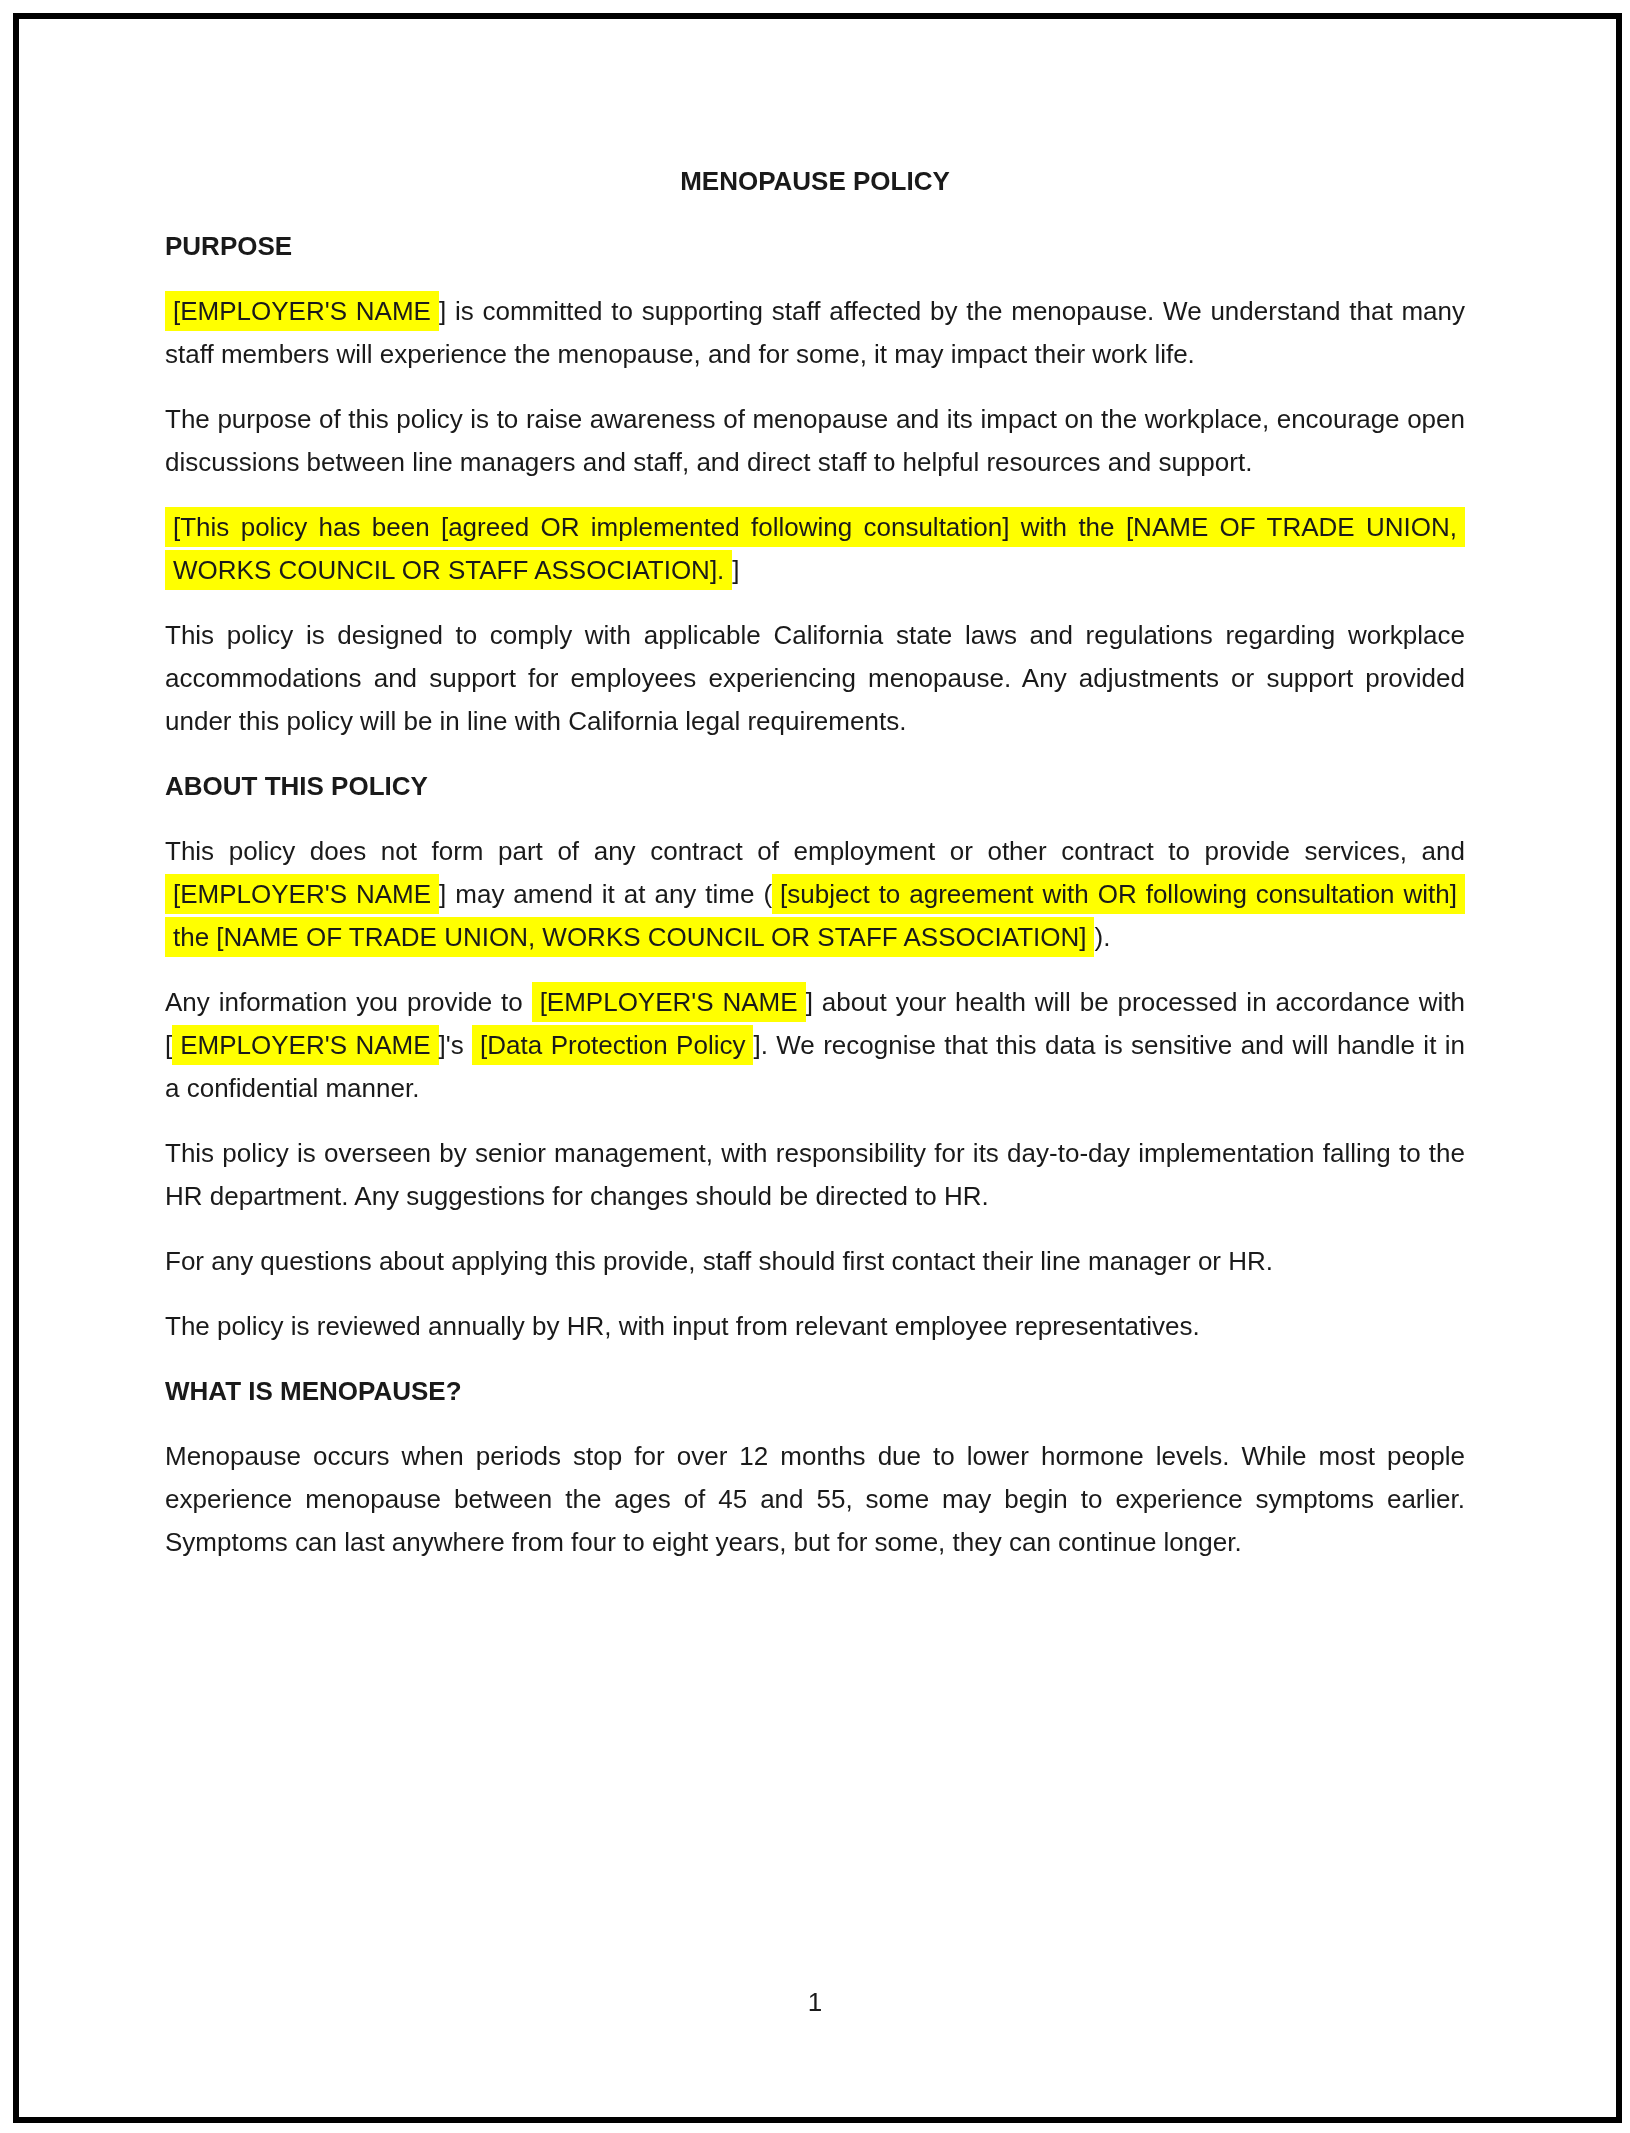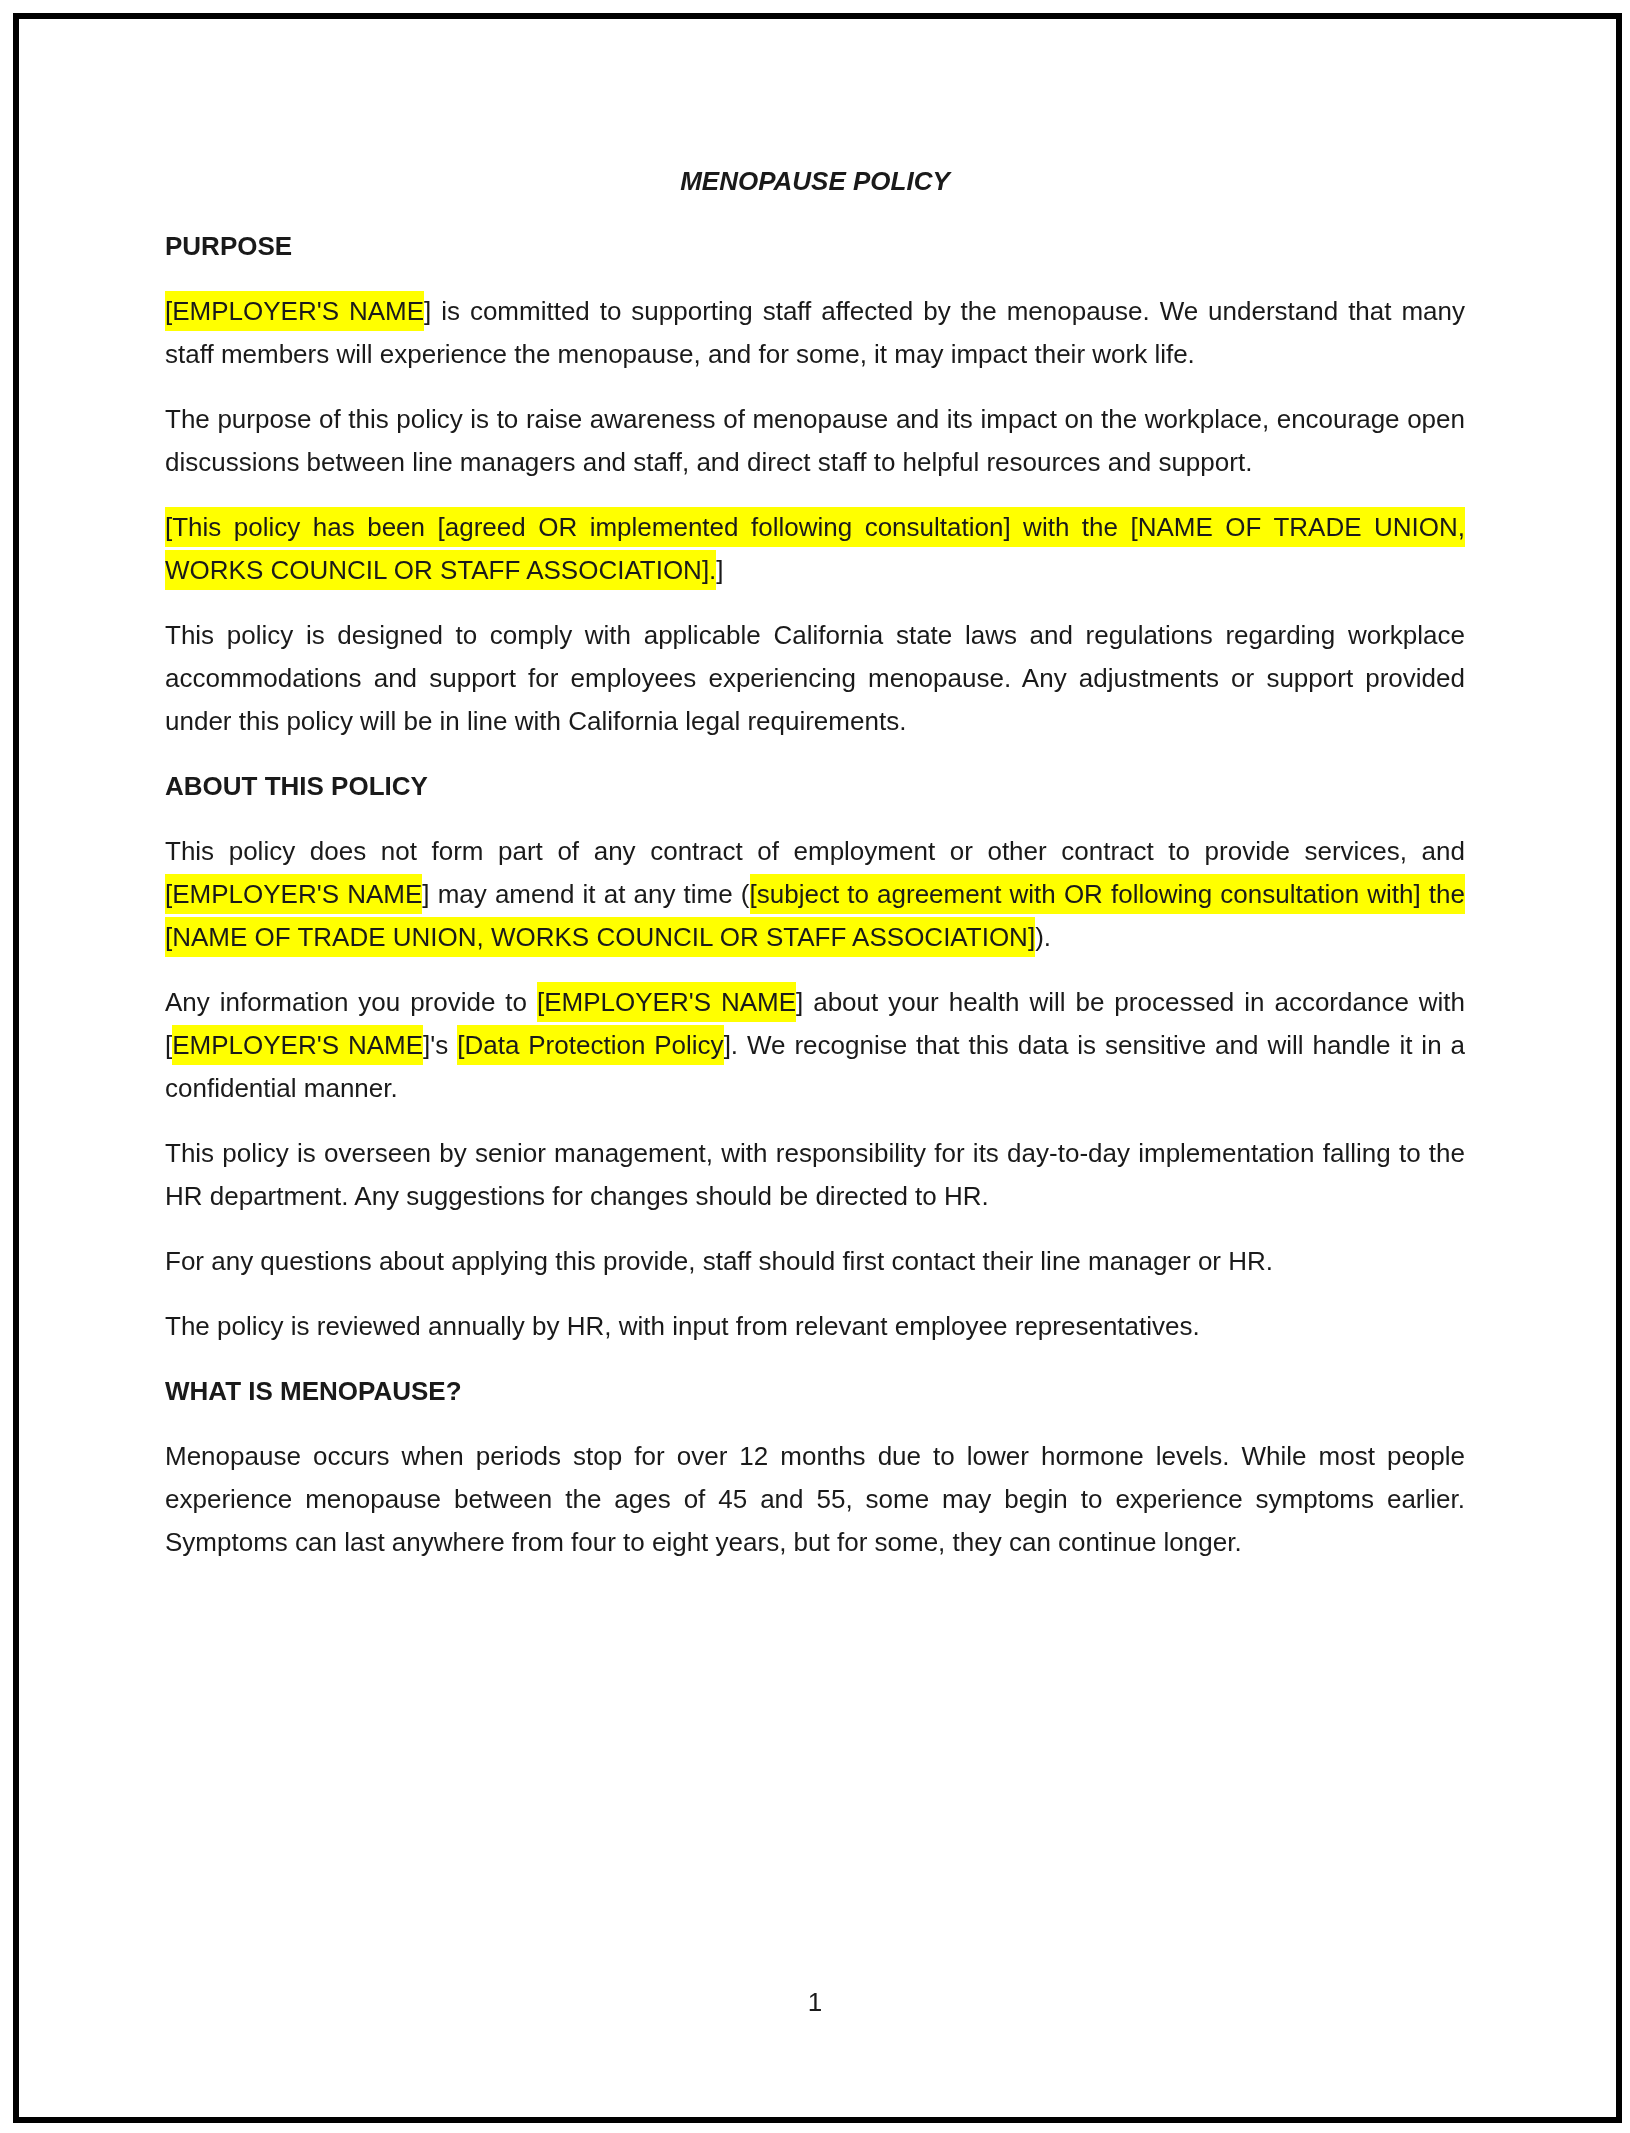--- a/index.html
+++ b/index.html
@@ -38,35 +38,34 @@
     width: 1300px;
     padding-top: 160px;
     font-size: 26px;
     line-height: 43px;
     text-align: justify;
   }
   .doc-title {
     text-align: center;
     font-weight: bold;
     margin: 0 0 22px 0;
-    font-style: italic;
   }
   .content h2.heading {
     font-size: 26px;
     line-height: 43px;
     font-weight: bold;
     margin: 13px 0 22px 0;
     text-align: left;
   }
   .content p.paragraph {
     margin: 0 0 22px 0;
   }
   .hl {
     background: var(--hl);
-    padding: 5px 0;
+    padding: 5px 8px;
     box-decoration-break: clone;
     -webkit-box-decoration-break: clone;
   }
   .page-number {
     position: absolute;
     top: 1981px;
     left: 0;
     width: 1630px;
     text-align: center;
     font-size: 26px;

